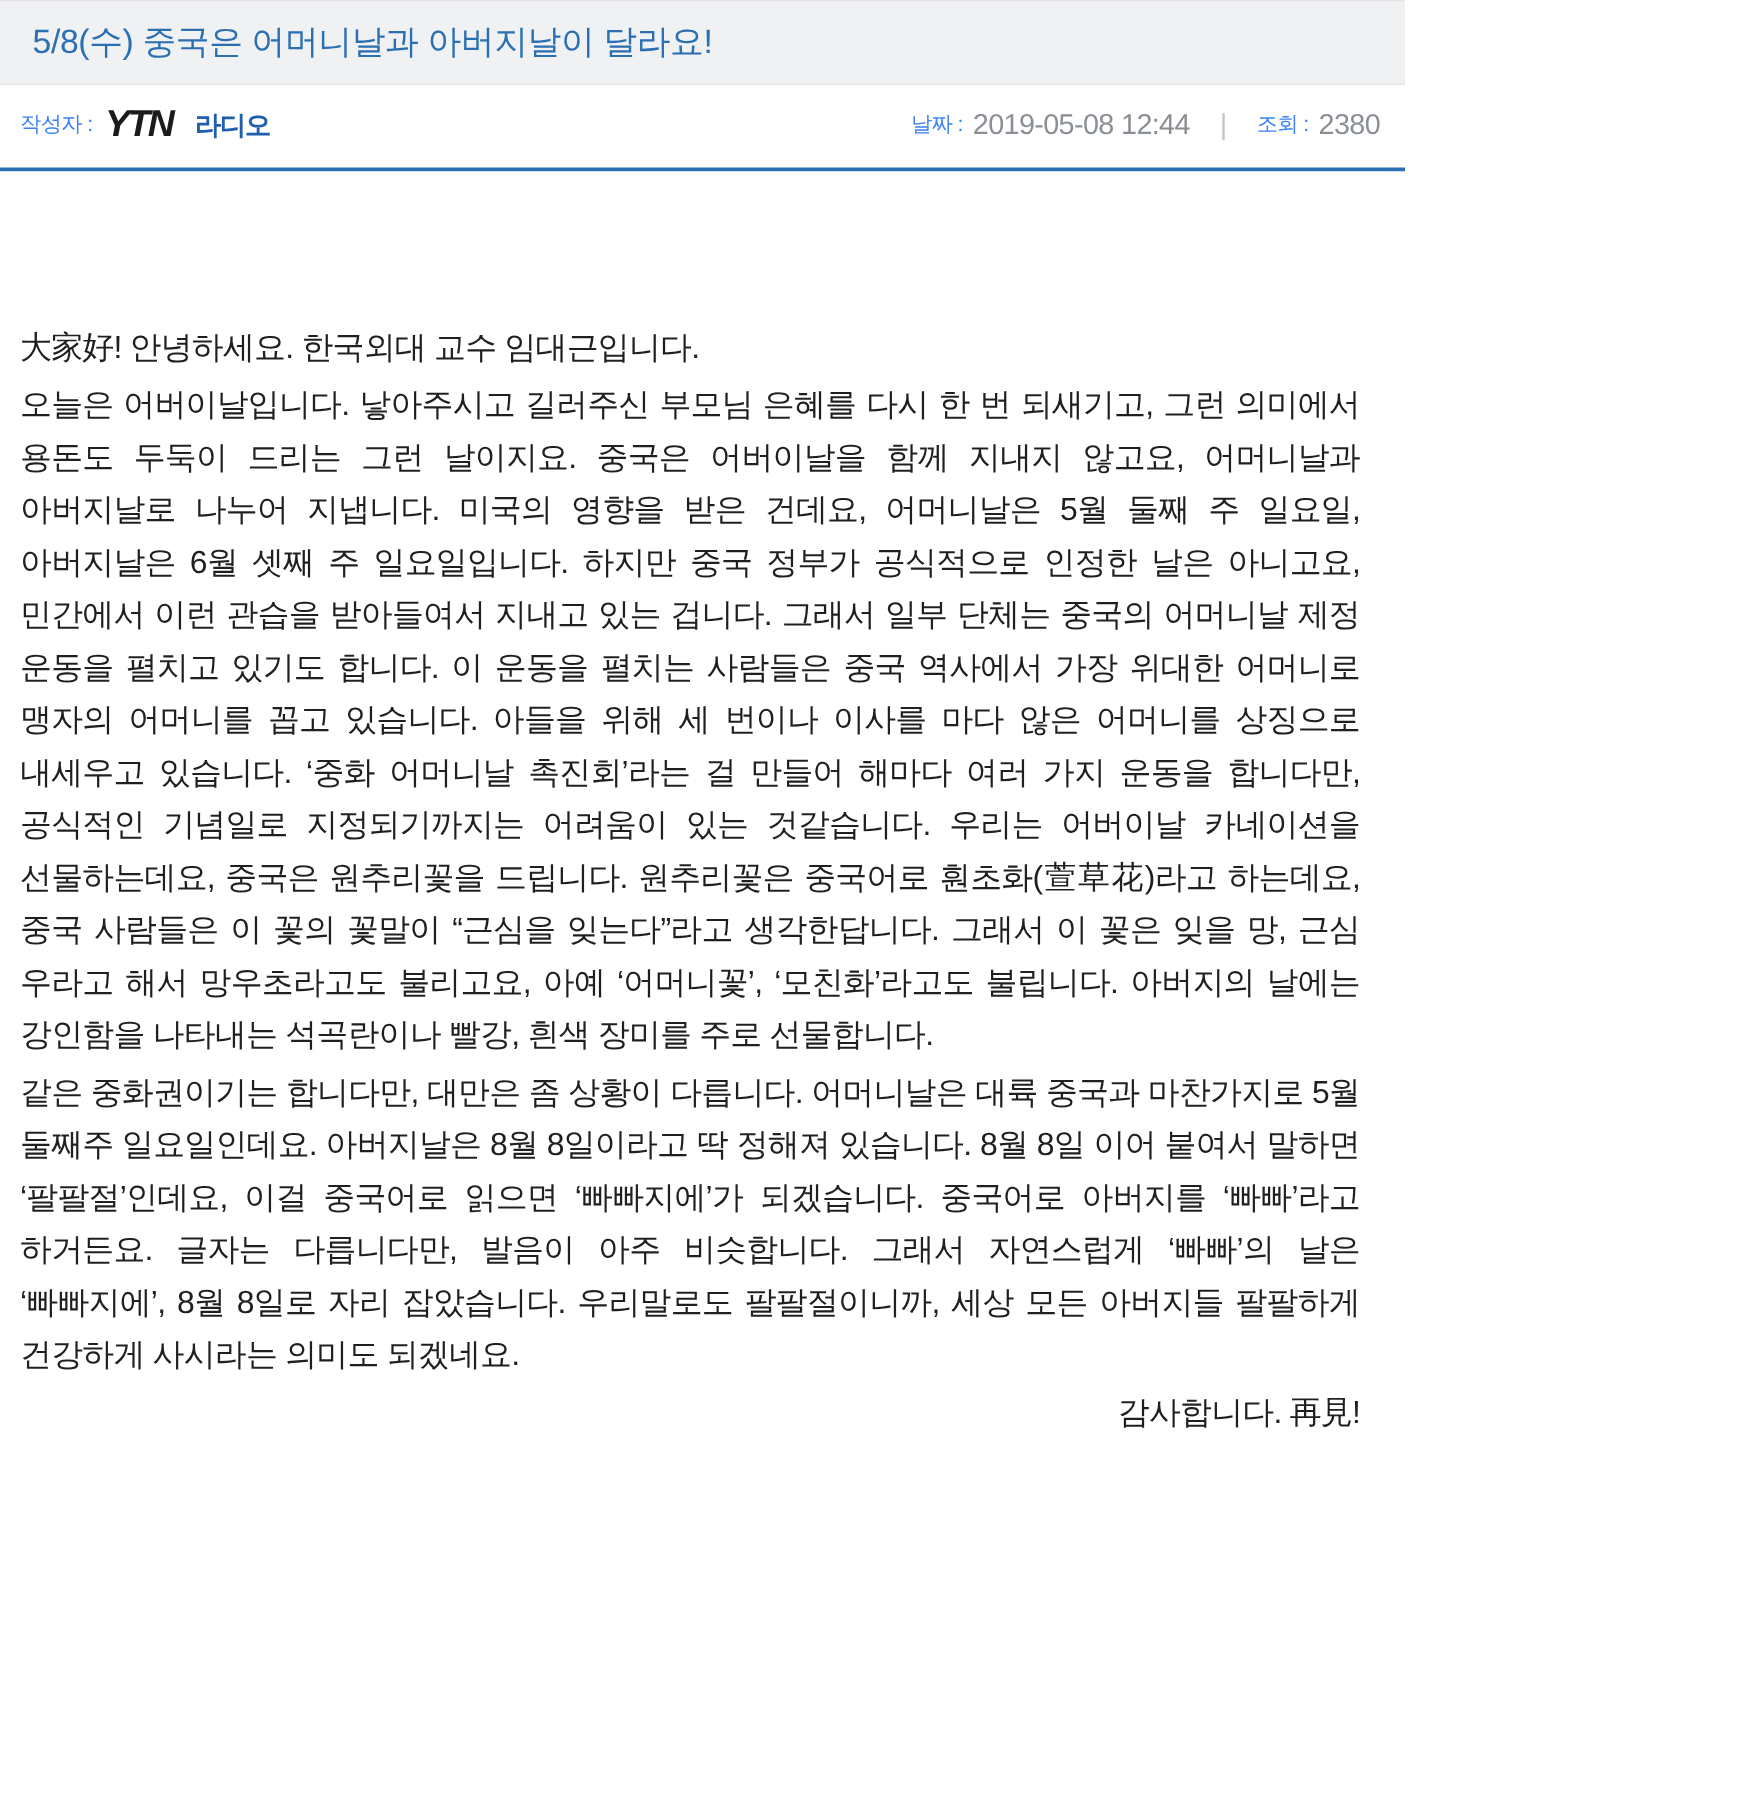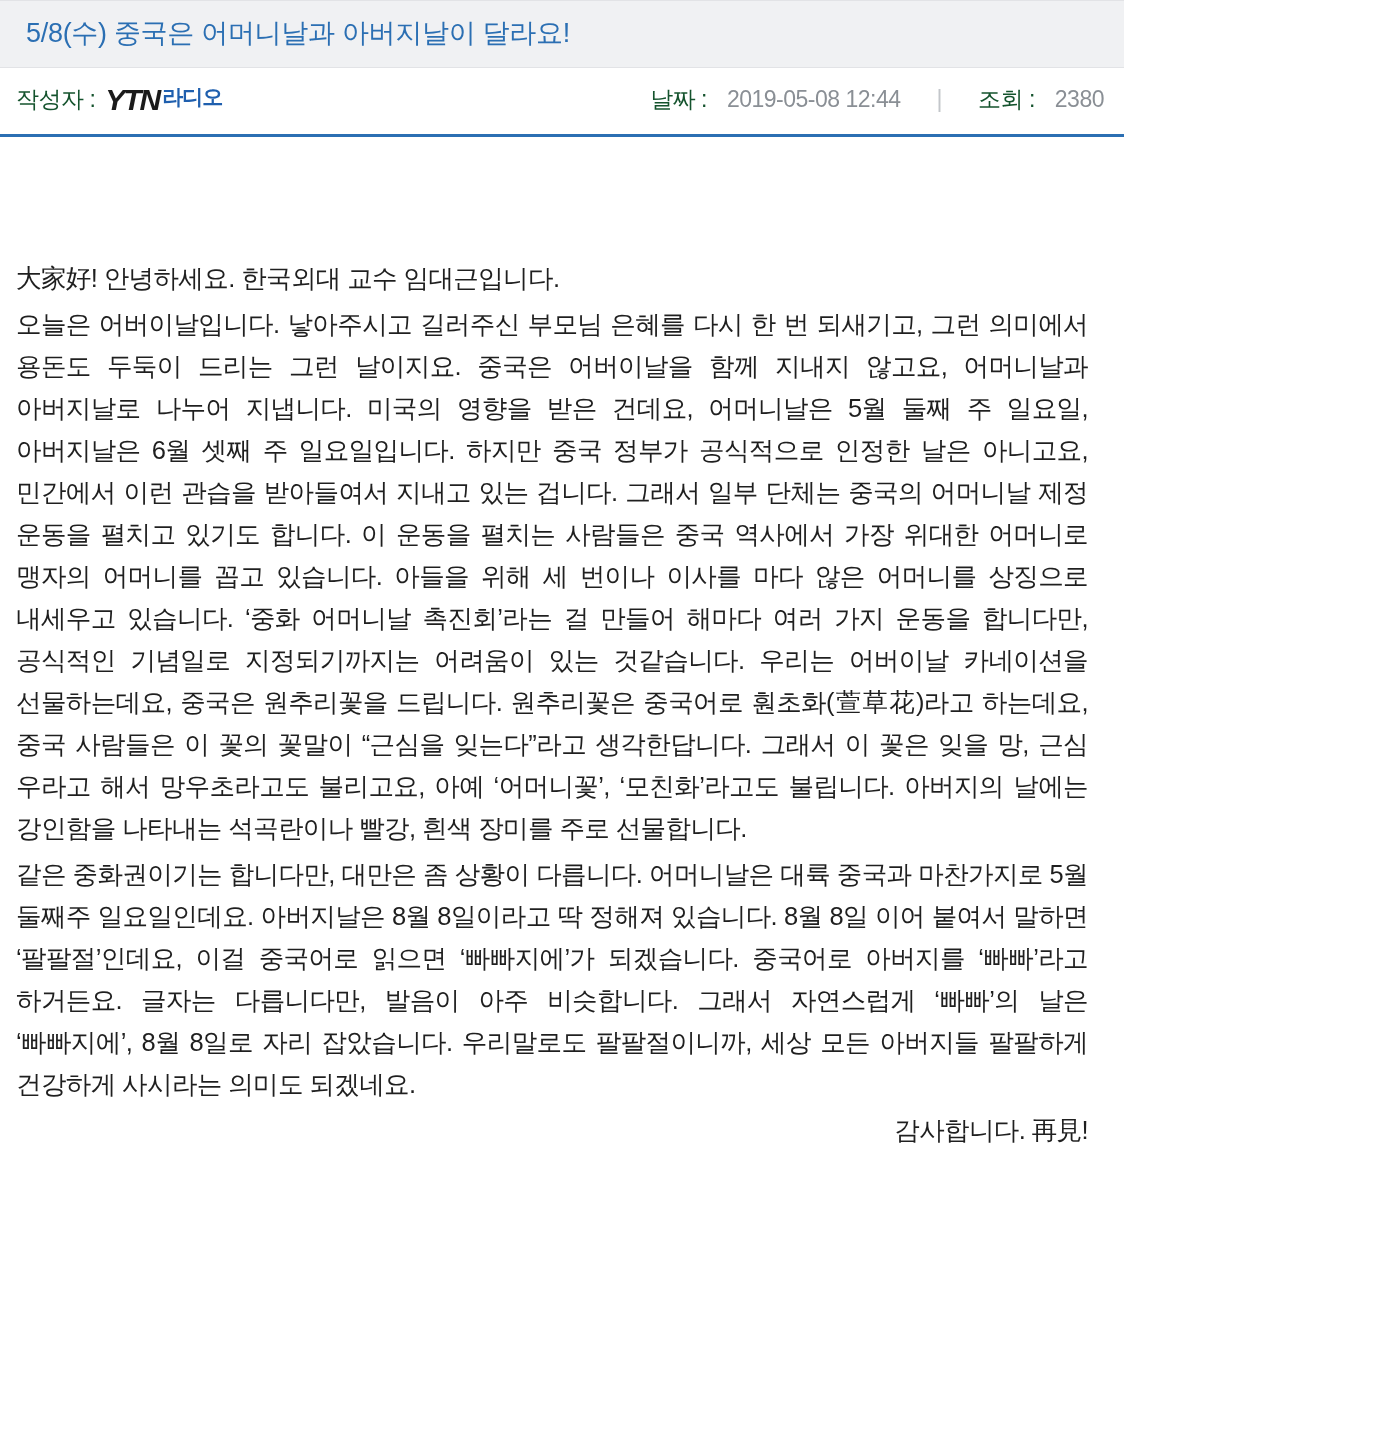--- a/index.html
+++ b/index.html
@@ -45,52 +45,53 @@
     box-sizing: border-box;
     border-bottom: 3px solid #2b6fb3;
     min-height: 64px;
   }
   .meta-left {
     display: flex;
     align-items: center;
     gap: 6px;
   }
   .meta-label {
-    font-size: 23px;
-    color: #14532d;
+    font-size: 17px;
+    color: #3b82f6;
     letter-spacing: -0.5px;
   }
   .ytn-logo {
     display: inline-flex;
-    align-items: flex-start;
+    align-items: center;
     font-weight: 700;
     font-size: 30px;
     letter-spacing: -1px;
     margin-left: 4px;
     position: relative;
     top: 1px;
+    gap: 15px;
   }
   .ytn-logo .ytn {
     color: #1b1b1b;
     font-style: italic;
     letter-spacing: -2px;
   }
   .ytn-logo .radio {
     color: #1f5fae;
     font-size: 21px;
     margin-left: 3px;
     letter-spacing: -1px;
   }
   .meta-right {
     display: flex;
     align-items: center;
     font-size: 23px;
     color: #6d7278;
     letter-spacing: -0.5px;
-    gap: 20px;
+    gap: 8px;
     white-space: nowrap;
   }
   .meta-right .value { color: #8a8f95; }
   .meta-sep {
     color: #c3c6ca;
     margin: 0 16px;
   }
 
   
   .article {

